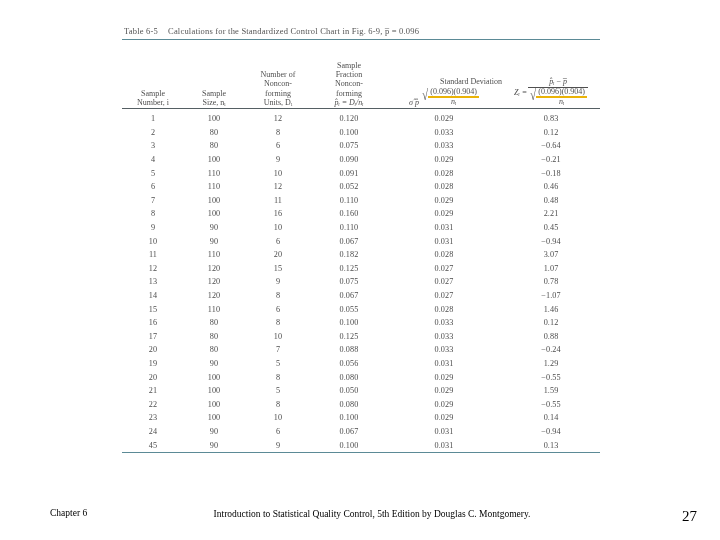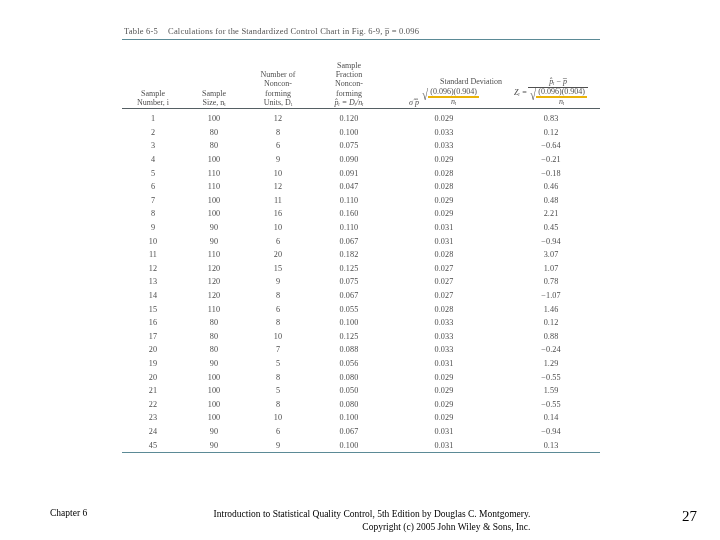--- a/index.html
+++ b/index.html
@@ -295,21 +295,21 @@
         <div class="td c2">110</div>
         <div class="td c3">10</div>
         <div class="td c4">0.091</div>
         <div class="td c5">0.028</div>
         <div class="td c6">−0.18</div>
       </div>
       <div class="trow">
         <div class="td c1">6</div>
         <div class="td c2">110</div>
         <div class="td c3">12</div>
-        <div class="td c4">0.047</div>
+        <div class="td c4">0.052</div>
         <div class="td c5">0.028</div>
         <div class="td c6">0.46</div>
       </div>
       <div class="trow">
         <div class="td c1">7</div>
         <div class="td c2">100</div>
         <div class="td c3">11</div>
         <div class="td c4">0.110</div>
         <div class="td c5">0.029</div>
         <div class="td c6">0.48</div>
@@ -460,16 +460,15 @@
       </div>
     </div>
 
   <div class="rule bottom-rule"></div>
 </div>
 
 <div id="slide-footer">
   <div class="footer-chapter">Chapter 6</div>
   <div class="footer-center">
     <div>Introduction to Statistical Quality Control, 5th Edition by Douglas C. Montgomery.</div>
-    <div>Copyright (c) 2005  John Wiley &amp; Sons, Inc.</div>
   </div>
   <div class="footer-page">27</div>
 </div>
 
 </body></html>

